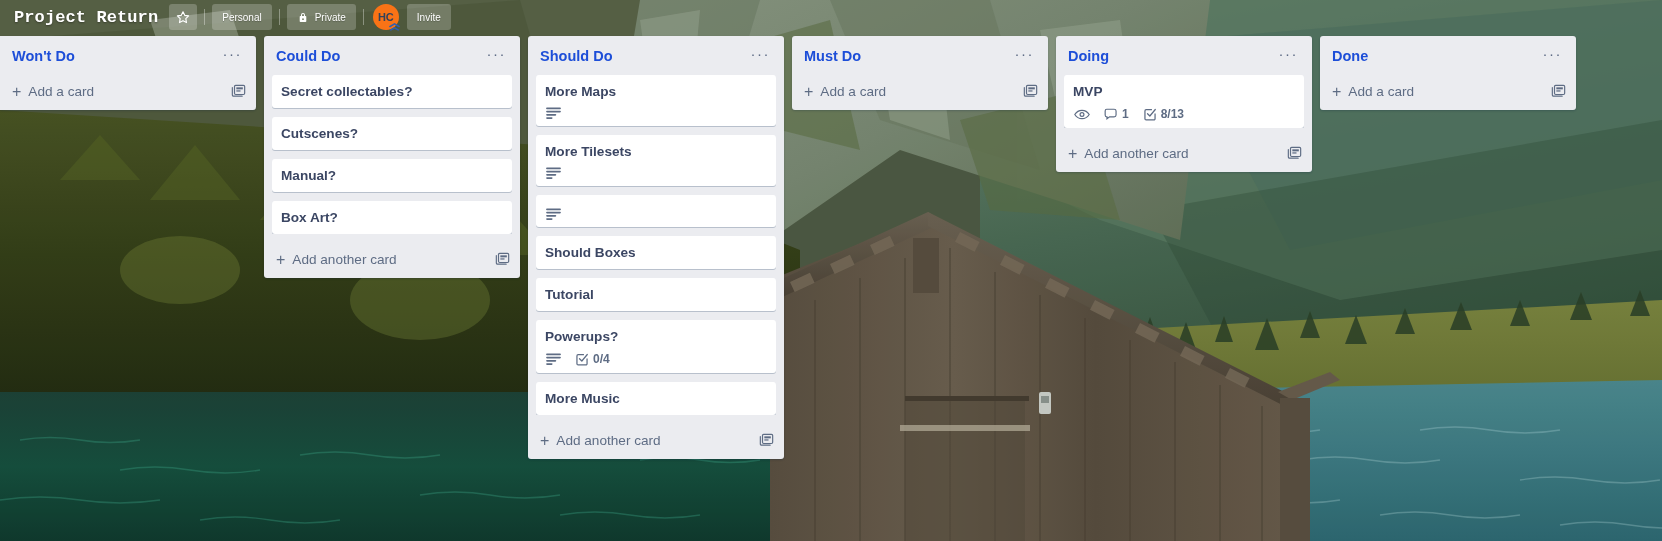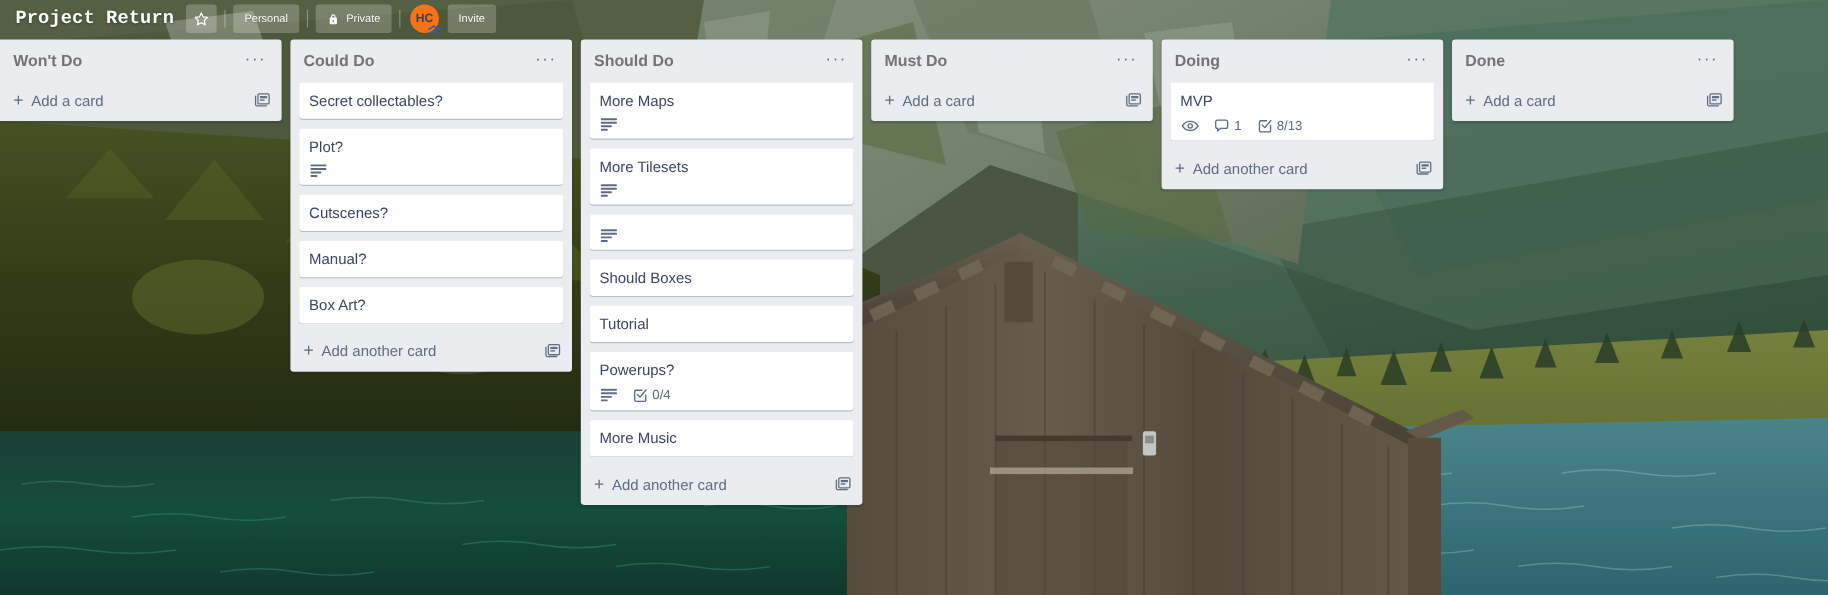--- a/index.html
+++ b/index.html
@@ -115,40 +115,41 @@
   .list-header {
     display: flex;
     align-items: center;
     justify-content: space-between;
     padding: 10px 9px 9px 12px;
     min-height: 38px;
   }
   .list-title {
     font-size: 14.5px;
     font-weight: bold;
-    color: #737373;
+    color: #1d4ed8;
     line-height: 18px;
   }
   .list-menu {
     color: #5d6b85;
     font-size: 15px;
     letter-spacing: 1.5px;
     line-height: 10px;
     padding: 3px 5px 7px 5px;
     border-radius: 3px;
     cursor: pointer;
     user-select: none;
   }
 
   .cards {
     padding: 0 8px;
     display: flex;
     flex-direction: column;
     gap: 9px;
     overflow: hidden;
+    font-weight: bold;
   }
 
   .card {
     background: #ffffff;
     border-radius: 3px;
     box-shadow: 0 1px 0 #b8c0cc;
     padding: 7px 8px 7px 9px;
     cursor: pointer;
     min-height: 30px;
   }
@@ -455,33 +456,20 @@
     <div class="list">
       <div class="list-header">
         <div class="list-title">Could Do</div>
         <div class="list-menu">···</div>
       </div>
       <div class="cards">
         <div class="card">
           <div class="card-title">Secret collectables?</div>
         </div>
         <div class="card">
-          <div class="card-title">Plot?</div>
-          <div class="card-badges">
-            <div class="badge-item">
-              <span class="hdr-icon"><svg width="15" height="12" viewBox="0 0 16 13" fill="#5e6c84">
-                  <rect x="0" y="0.5" width="16" height="1.9" rx="0.9"></rect>
-                  <rect x="0" y="4" width="16" height="1.9" rx="0.9"></rect>
-                  <rect x="0" y="7.5" width="11" height="1.9" rx="0.9"></rect>
-                  <rect x="0" y="11" width="7" height="1.9" rx="0.9"></rect>
-                </svg></span>
-            </div>
-          </div>
-        </div>
-        <div class="card">
           <div class="card-title">Cutscenes?</div>
         </div>
         <div class="card">
           <div class="card-title">Manual?</div>
         </div>
         <div class="card">
           <div class="card-title">Box Art?</div>
         </div>
       </div>
       <div class="add-card-row">

